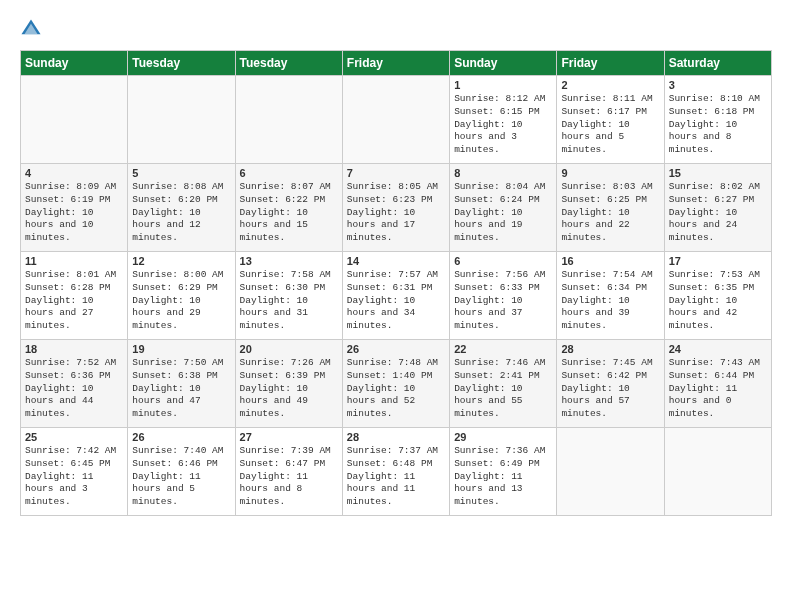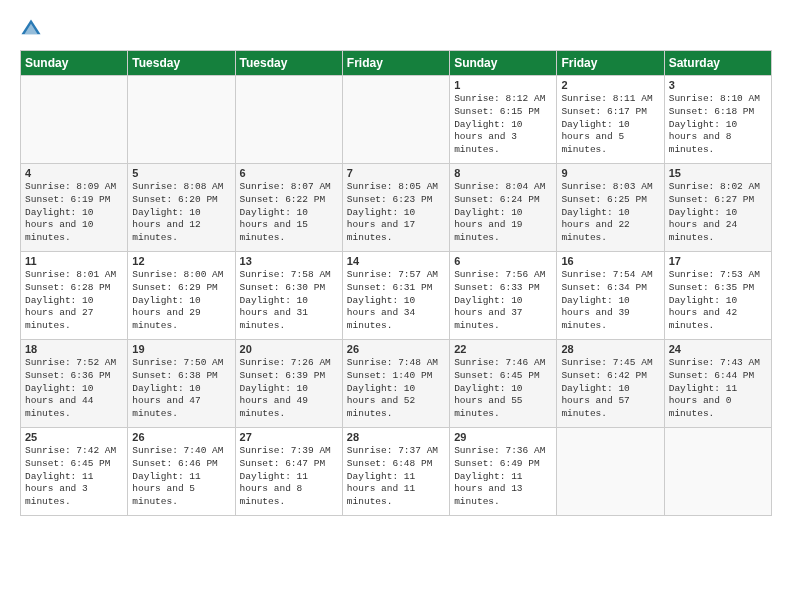--- a/index.html
+++ b/index.html
@@ -285,21 +285,21 @@
           <td>
             <span class="day-num">26</span>
             <div class="day-detail">Sunrise: 7:48 AM
 Sunset: 1:40 PM
 Daylight: 10 hours
 and 52 minutes.</div>
           </td>
           <td>
             <span class="day-num">22</span>
             <div class="day-detail">Sunrise: 7:46 AM
-Sunset: 6:45 PM
+Sunset: 2:41 PM
 Daylight: 10 hours
 and 55 minutes.</div>
           </td>
           <td>
             <span class="day-num">28</span>
             <div class="day-detail">Sunrise: 7:45 AM
 Sunset: 6:42 PM
 Daylight: 10 hours
 and 57 minutes.</div>
           </td>

